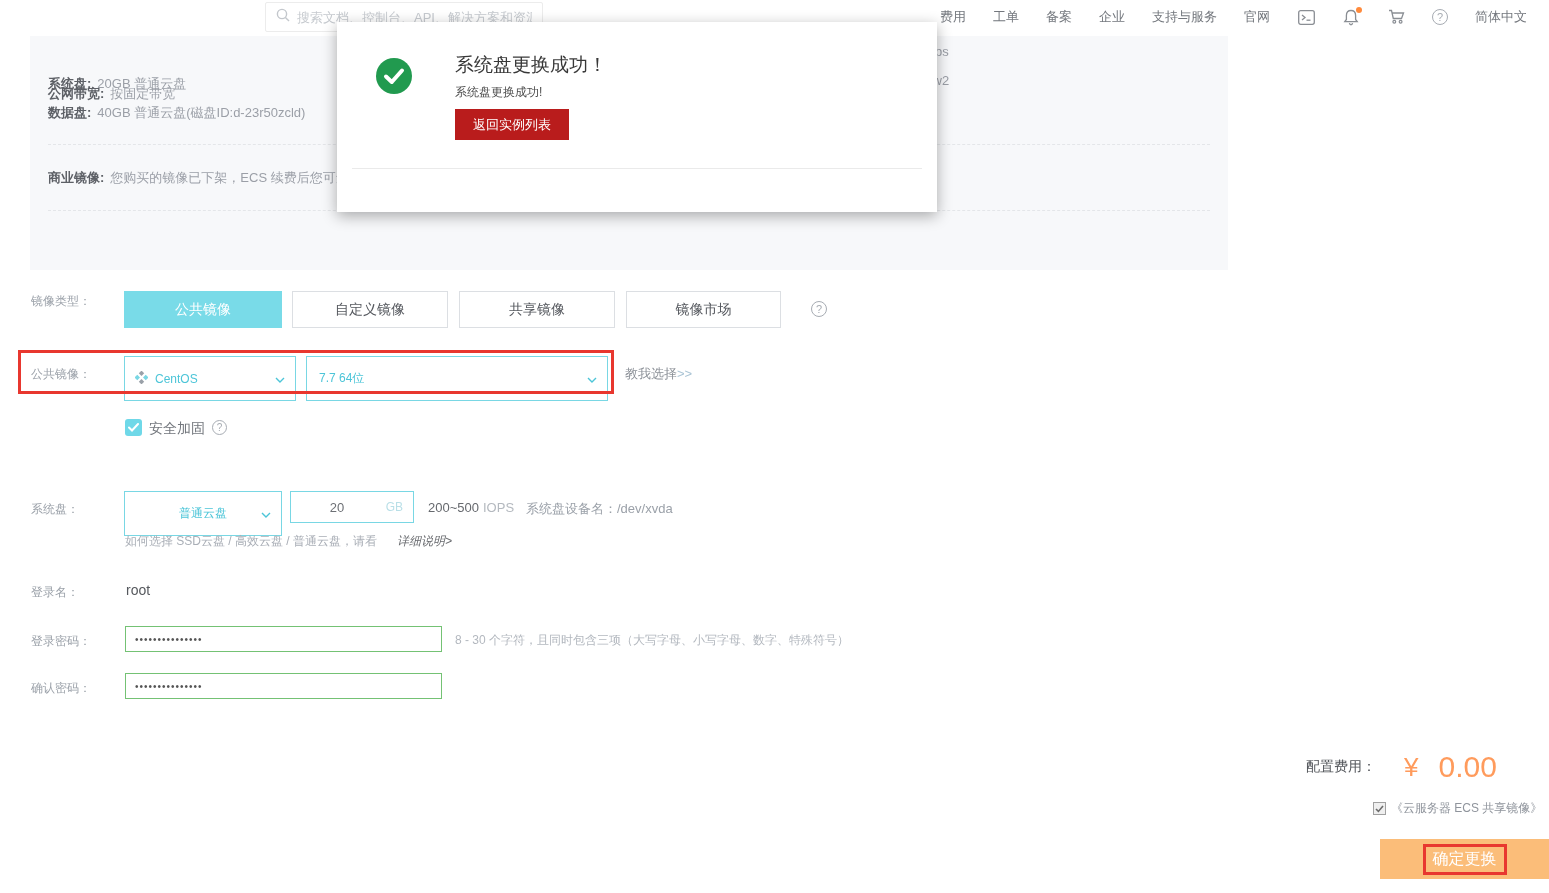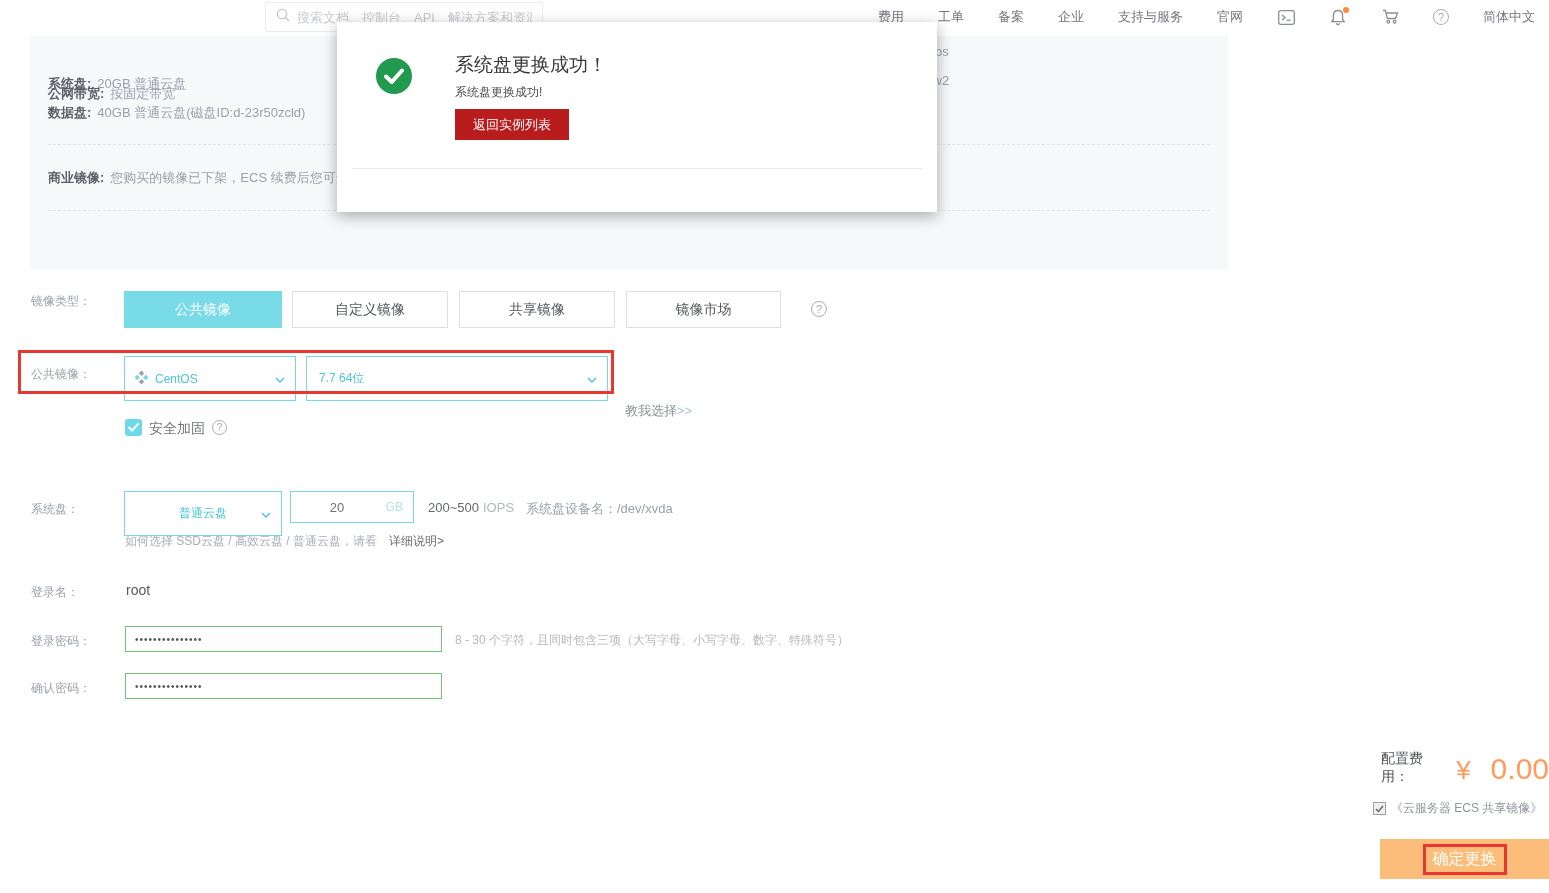--- a/index.html
+++ b/index.html
@@ -8,22 +8,22 @@
   .abs { position:absolute; }
 
   
   .header { position:absolute; top:0; left:0; width:1549px; height:36px; background:#fff; z-index:2; }
   .search-box { position:absolute; left:265px; top:2px; width:278px; height:30px;
     border:1px solid #ececec; border-radius:2px; display:flex; align-items:center;
     padding:0 10px; gap:7px; background:#fff; }
   .search-box input { border:none; outline:none; flex:1; font-size:13px; color:#666;
     font-family:inherit; background:transparent; }
   .search-box input::placeholder { color:#c6cacf; }
-  .top-nav { position:absolute; top:0; right:14px; height:34px; display:flex;
-    align-items:center; gap:34px; font-size:13px; color:#73777d; }
+  .top-nav { position:absolute; top:0; right:22px; height:34px; display:flex;
+    align-items:center; gap:27px; font-size:13px; color:#73777d; }
   .top-nav .nav-item { cursor:pointer; white-space:nowrap; }
   .icon-btn { position:relative; width:18px; height:18px; display:flex; align-items:center; justify-content:center; }
   .bell-dot { position:absolute; top:-1px; right:-2px; width:6px; height:6px; border-radius:50%; background:#ff8a3c; }
   .qmark { display:inline-block; width:16px; height:16px; border:1px solid #a7acb3; border-radius:50%;
     color:#a7acb3; font-size:11px; line-height:14px; text-align:center; }
 
   
   .summary-panel { position:absolute; left:30px; top:36px; width:1198px; height:234px; background:#f7f8fa; z-index:1; }
   .sum-row { position:absolute; left:18px; font-size:13px; white-space:nowrap; }
   .sum-row .lbl { font-weight:bold; color:#5d6066; }
@@ -61,50 +61,50 @@
   .tab-3 { left:459px; width:156px; } .tab-4 { left:626px; width:155px; }
   .tab-help { position:absolute; left:811px; top:301px; }
 
   .red-box { position:absolute; left:18px; top:350px; width:596px; height:44px;
     border:3px solid #e8372f; z-index:3; pointer-events:none; }
   .dropdown { position:absolute; height:45px; border:1px solid #79d7e4; background:#fff;
     display:flex; align-items:center; font-size:12px; color:#4cc5d8; cursor:pointer; }
   .dd-os { left:124px; top:356px; width:172px; padding:0 10px; gap:7px; }
   .dd-ver { left:306px; top:356px; width:302px; padding:0 12px; }
   .dd-chevron { position:absolute; right:10px; }
-  .teach-link { position:absolute; left:625px; top:365px; font-size:13px; color:#8b9097; cursor:pointer; white-space:nowrap;margin-top:37px; }
+  .teach-link { position:absolute; left:625px; top:365px; font-size:13px; color:#8b9097; cursor:pointer; white-space:nowrap; }
   .teach-link .arrows { color:#a9c3d4; }
 
   .sec-check { position:absolute; left:125px; top:419px; width:17px; height:17px; border-radius:3px;
     background:#6fd8e8; display:flex; align-items:center; justify-content:center; cursor:pointer; }
   .sec-label { position:absolute; left:149px; top:420px; font-size:14px; color:#73777d; }
   .sec-help { position:absolute; left:212px; top:420px; width:15px; height:15px; font-size:10px; line-height:13px; }
 
   .dd-disktype { left:124px; top:491px; width:158px; justify-content:center; }
   .size-input { position:absolute; left:290px; top:491px; width:124px; height:32px;
     border:1px solid #79d7e4; }
   .size-input input { width:100%; height:100%; border:none; outline:none; text-align:center;
     font-size:13px; color:#6d7075; font-family:inherit; padding-right:30px; }
   .size-unit { position:absolute; right:10px; top:8px; font-size:12px; color:#b9dfe7; }
   .iops { position:absolute; left:428px; top:500px; font-size:13px; white-space:nowrap; }
   .iops .rng { color:#66696e; } .iops .unit { color:#b4b9bf; margin-left:4px;margin-top:21px; }
   .device { position:absolute; left:526px; top:500px; font-size:13px; color:#9ba1a9; white-space:nowrap; }
   .disk-hint { position:absolute; left:125px; top:533px; font-size:12px; color:#a9aeb6; white-space:nowrap; }
-  .disk-hint .link { color:#67696d; margin-left:12px; cursor:pointer; }
+  .disk-hint .link { color:#67696d; margin-left:20px; cursor:pointer;font-style:italic; }
 
   .login-name { position:absolute; left:126px; top:582px; font-size:14px; color:#55585d; }
   .pwd-input { position:absolute; left:125px; top:626px; width:317px; height:26px;
     border:1px solid #74c274; }
   .pwd-input input { width:100%; height:100%; border:none; outline:none; padding:0 9px;
     font-size:10px; letter-spacing:1px; color:#555; font-family:inherit; }
   .cpwd-input { top:673px; }
   .pwd-hint { position:absolute; left:455px; top:632px; font-size:12px; color:#b3b8bf; white-space:nowrap; }
 
   
-  .fee-row { position:absolute; left:1381px; top:750px; display:flex; align-items:flex-end; }
+  .fee-row { position:absolute; left:1306px; top:750px; display:flex; align-items:center; }
   .fee-label { font-size:14px; color:#515459; }
   .fee-cur { font-size:26px; color:#ff9b5c; margin-left:28px; }
   .fee-amount { font-size:30px; color:#ff9b5c; margin-left:20px; }
   .terms-row { position:absolute; left:1373px; top:800px; display:flex; align-items:center; gap:5px; }
   .terms-check { width:13px; height:13px; border:1px solid #a0a0a0; background:#efefef;
     display:flex; align-items:center; justify-content:center; cursor:pointer; }
   .terms-text { font-size:12px; color:#8f949c; white-space:nowrap; }
   .confirm-btn { position:absolute; left:1380px; top:839px; width:169px; height:40px;
     background:#fbbd79; display:flex; align-items:center; justify-content:center;
     border:none; cursor:pointer; font-family:inherit; }

